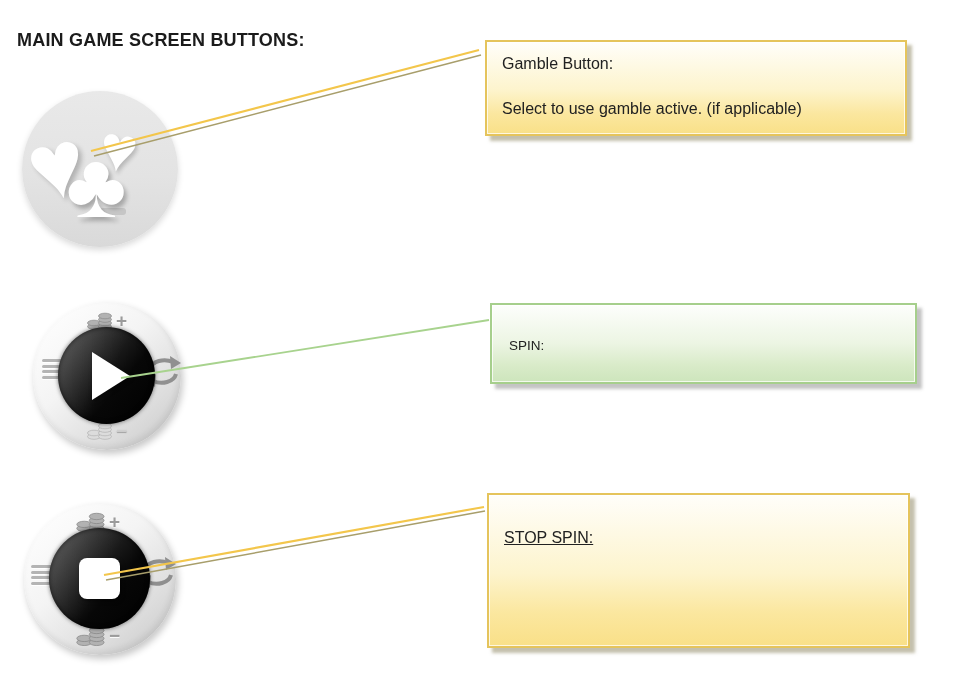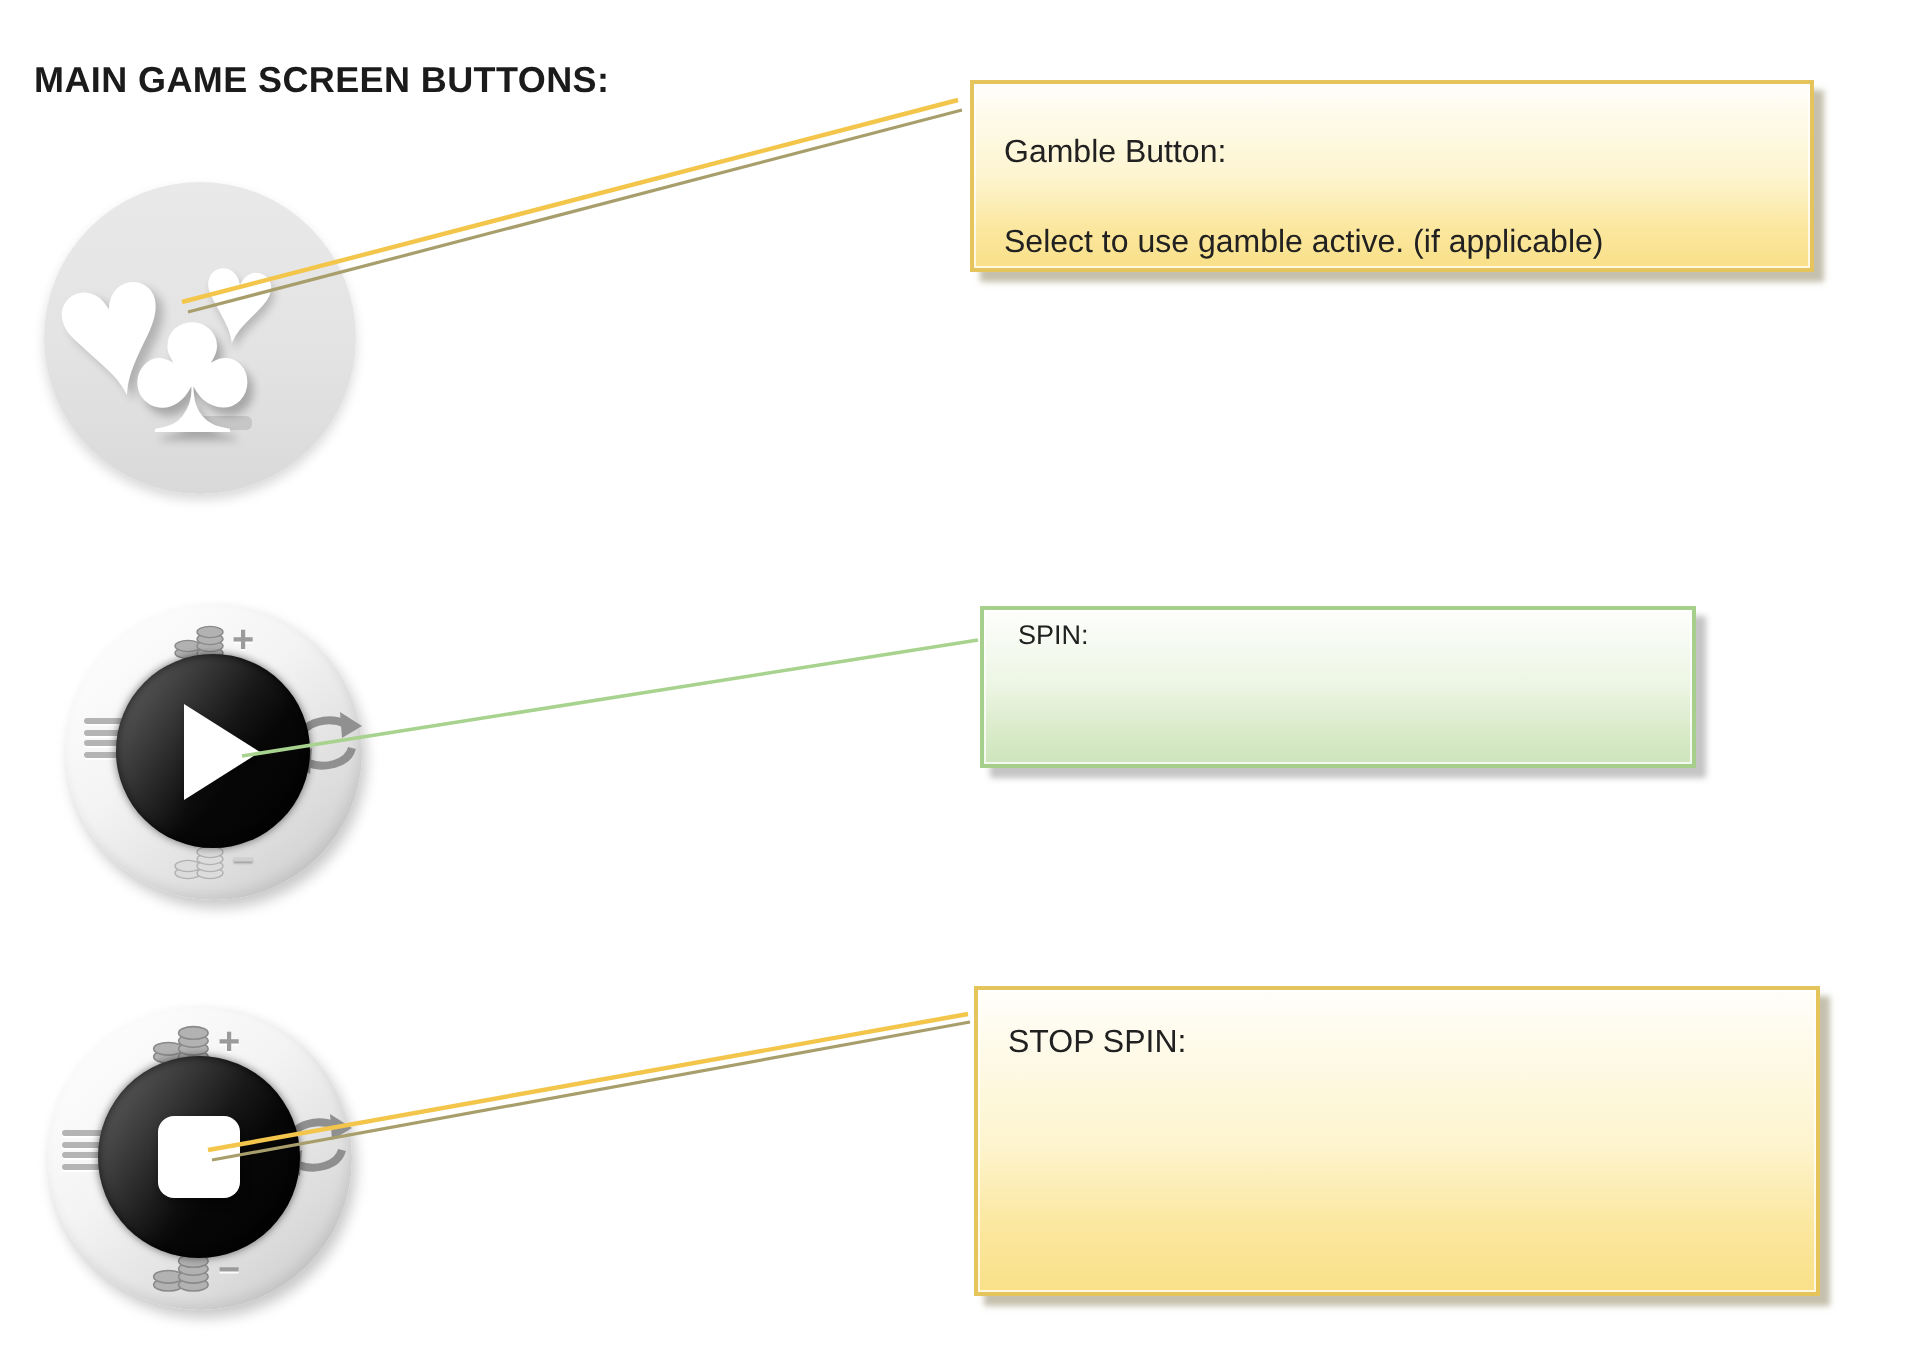--- a/index.html
+++ b/index.html
@@ -81,23 +81,23 @@
   .callout.yellow{
     border:2px solid #e5c45c;
     background:linear-gradient(180deg,#fffefa 0%,#fdf4cd 52%,#fbe79f 78%,#f9e088 100%);
     box-shadow:5px 5px 3px rgba(148,140,105,.55), inset 0 0 0 1px rgba(255,255,255,.75);
   }
   .callout.green{
     border:2px solid #a6cf8c;
     background:linear-gradient(180deg,#fdfefc 0%,#ecf5e3 50%,#d9ebc9 78%,#cde5bc 100%);
     box-shadow:5px 5px 3px rgba(125,125,125,.45), inset 0 0 0 1px rgba(255,255,255,.75);
   }
-  .callout-gamble{left:485px;top:40px;width:422px;height:96px;padding:26px 15px;}
-  .callout-spin{left:490px;top:303px;width:358px;height:81px;padding:0 17px;}
-  .callout-stop{left:487px;top:493px;width:423px;height:155px;padding:12px 15px;}
+  .callout-gamble{left:485px;top:40px;width:422px;height:96px;padding:13px 15px;}
+  .callout-spin{left:490px;top:303px;width:427px;height:81px;padding:28px 17px;}
+  .callout-stop{left:487px;top:493px;width:423px;height:155px;padding:28px 15px;text-decoration:underline;}
   .c-title{font-size:16px;}
   .callout-gamble .c-body{margin-top:27px;font-size:16px;}
   .callout-spin .c-title,.callout-spin .c-body{font-size:13.5px;line-height:25px;}
   .callout-stop .c-title{line-height:30px;}
   .callout-stop .c-body{font-size:16px;line-height:30px;max-width:362px;}
   .typo{
     text-decoration-style:wavy;text-decoration-color:#2e5bd7;
     text-decoration-thickness:1px;text-underline-offset:3px;
   }
 </style>

